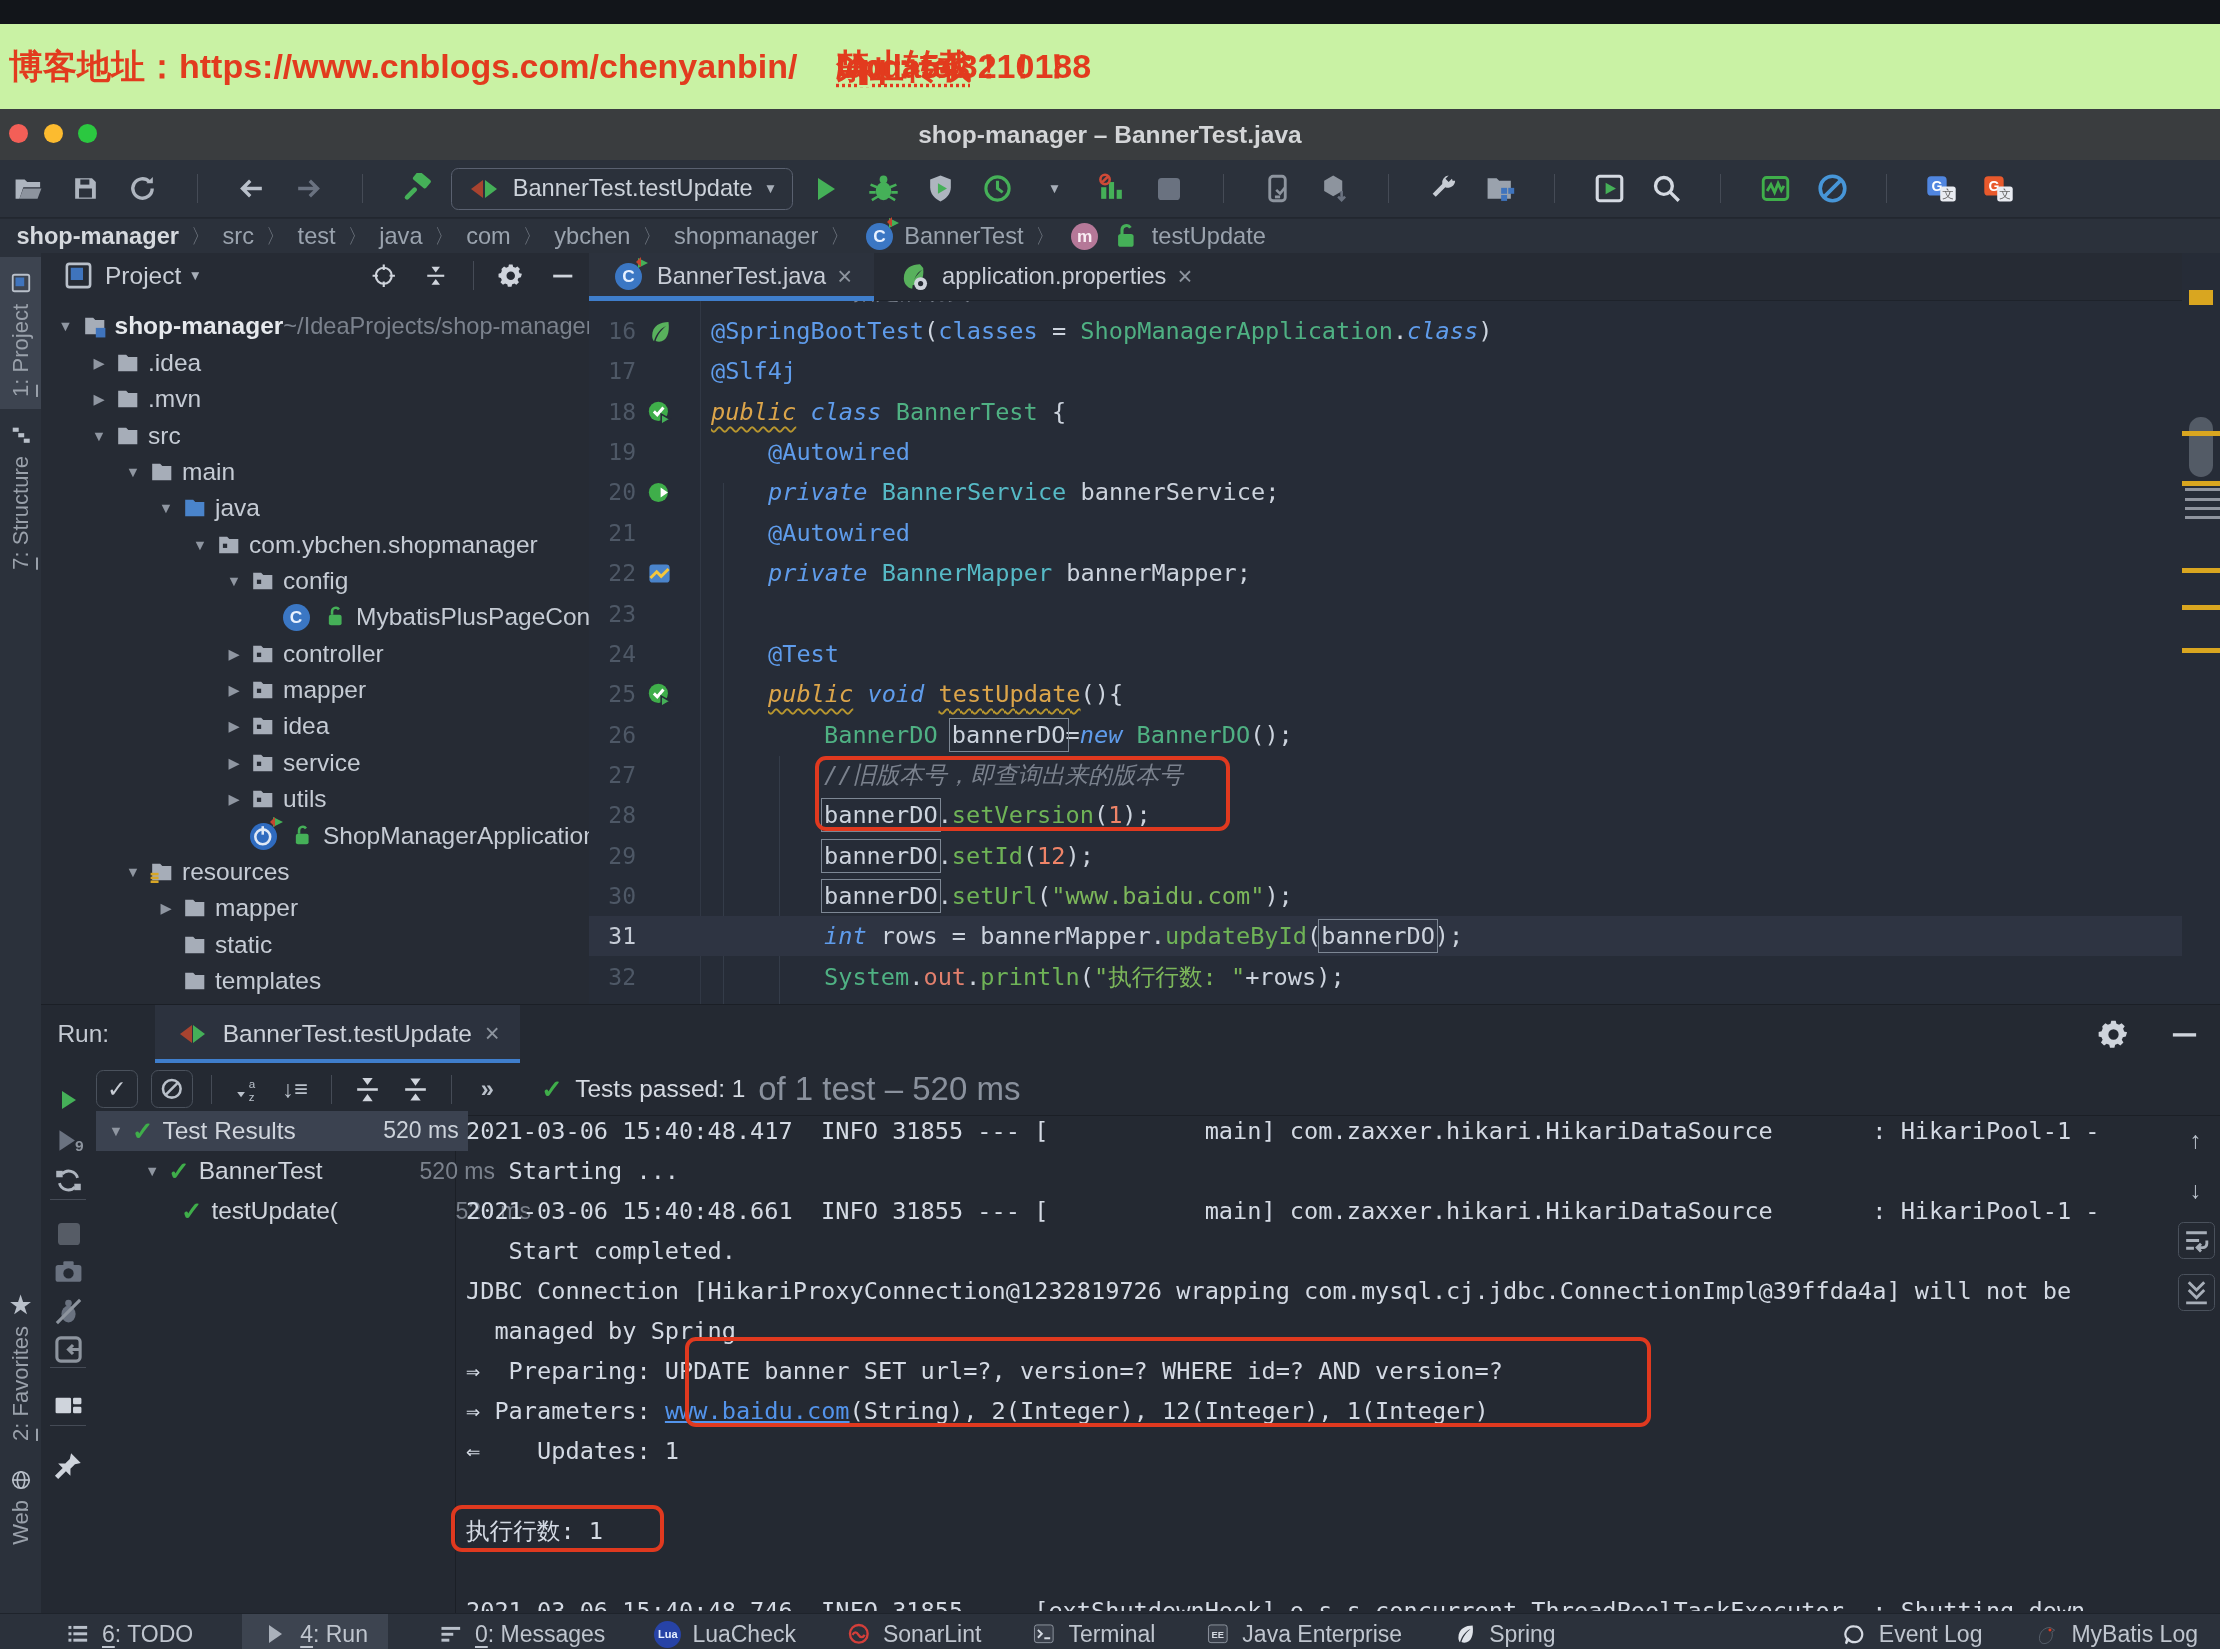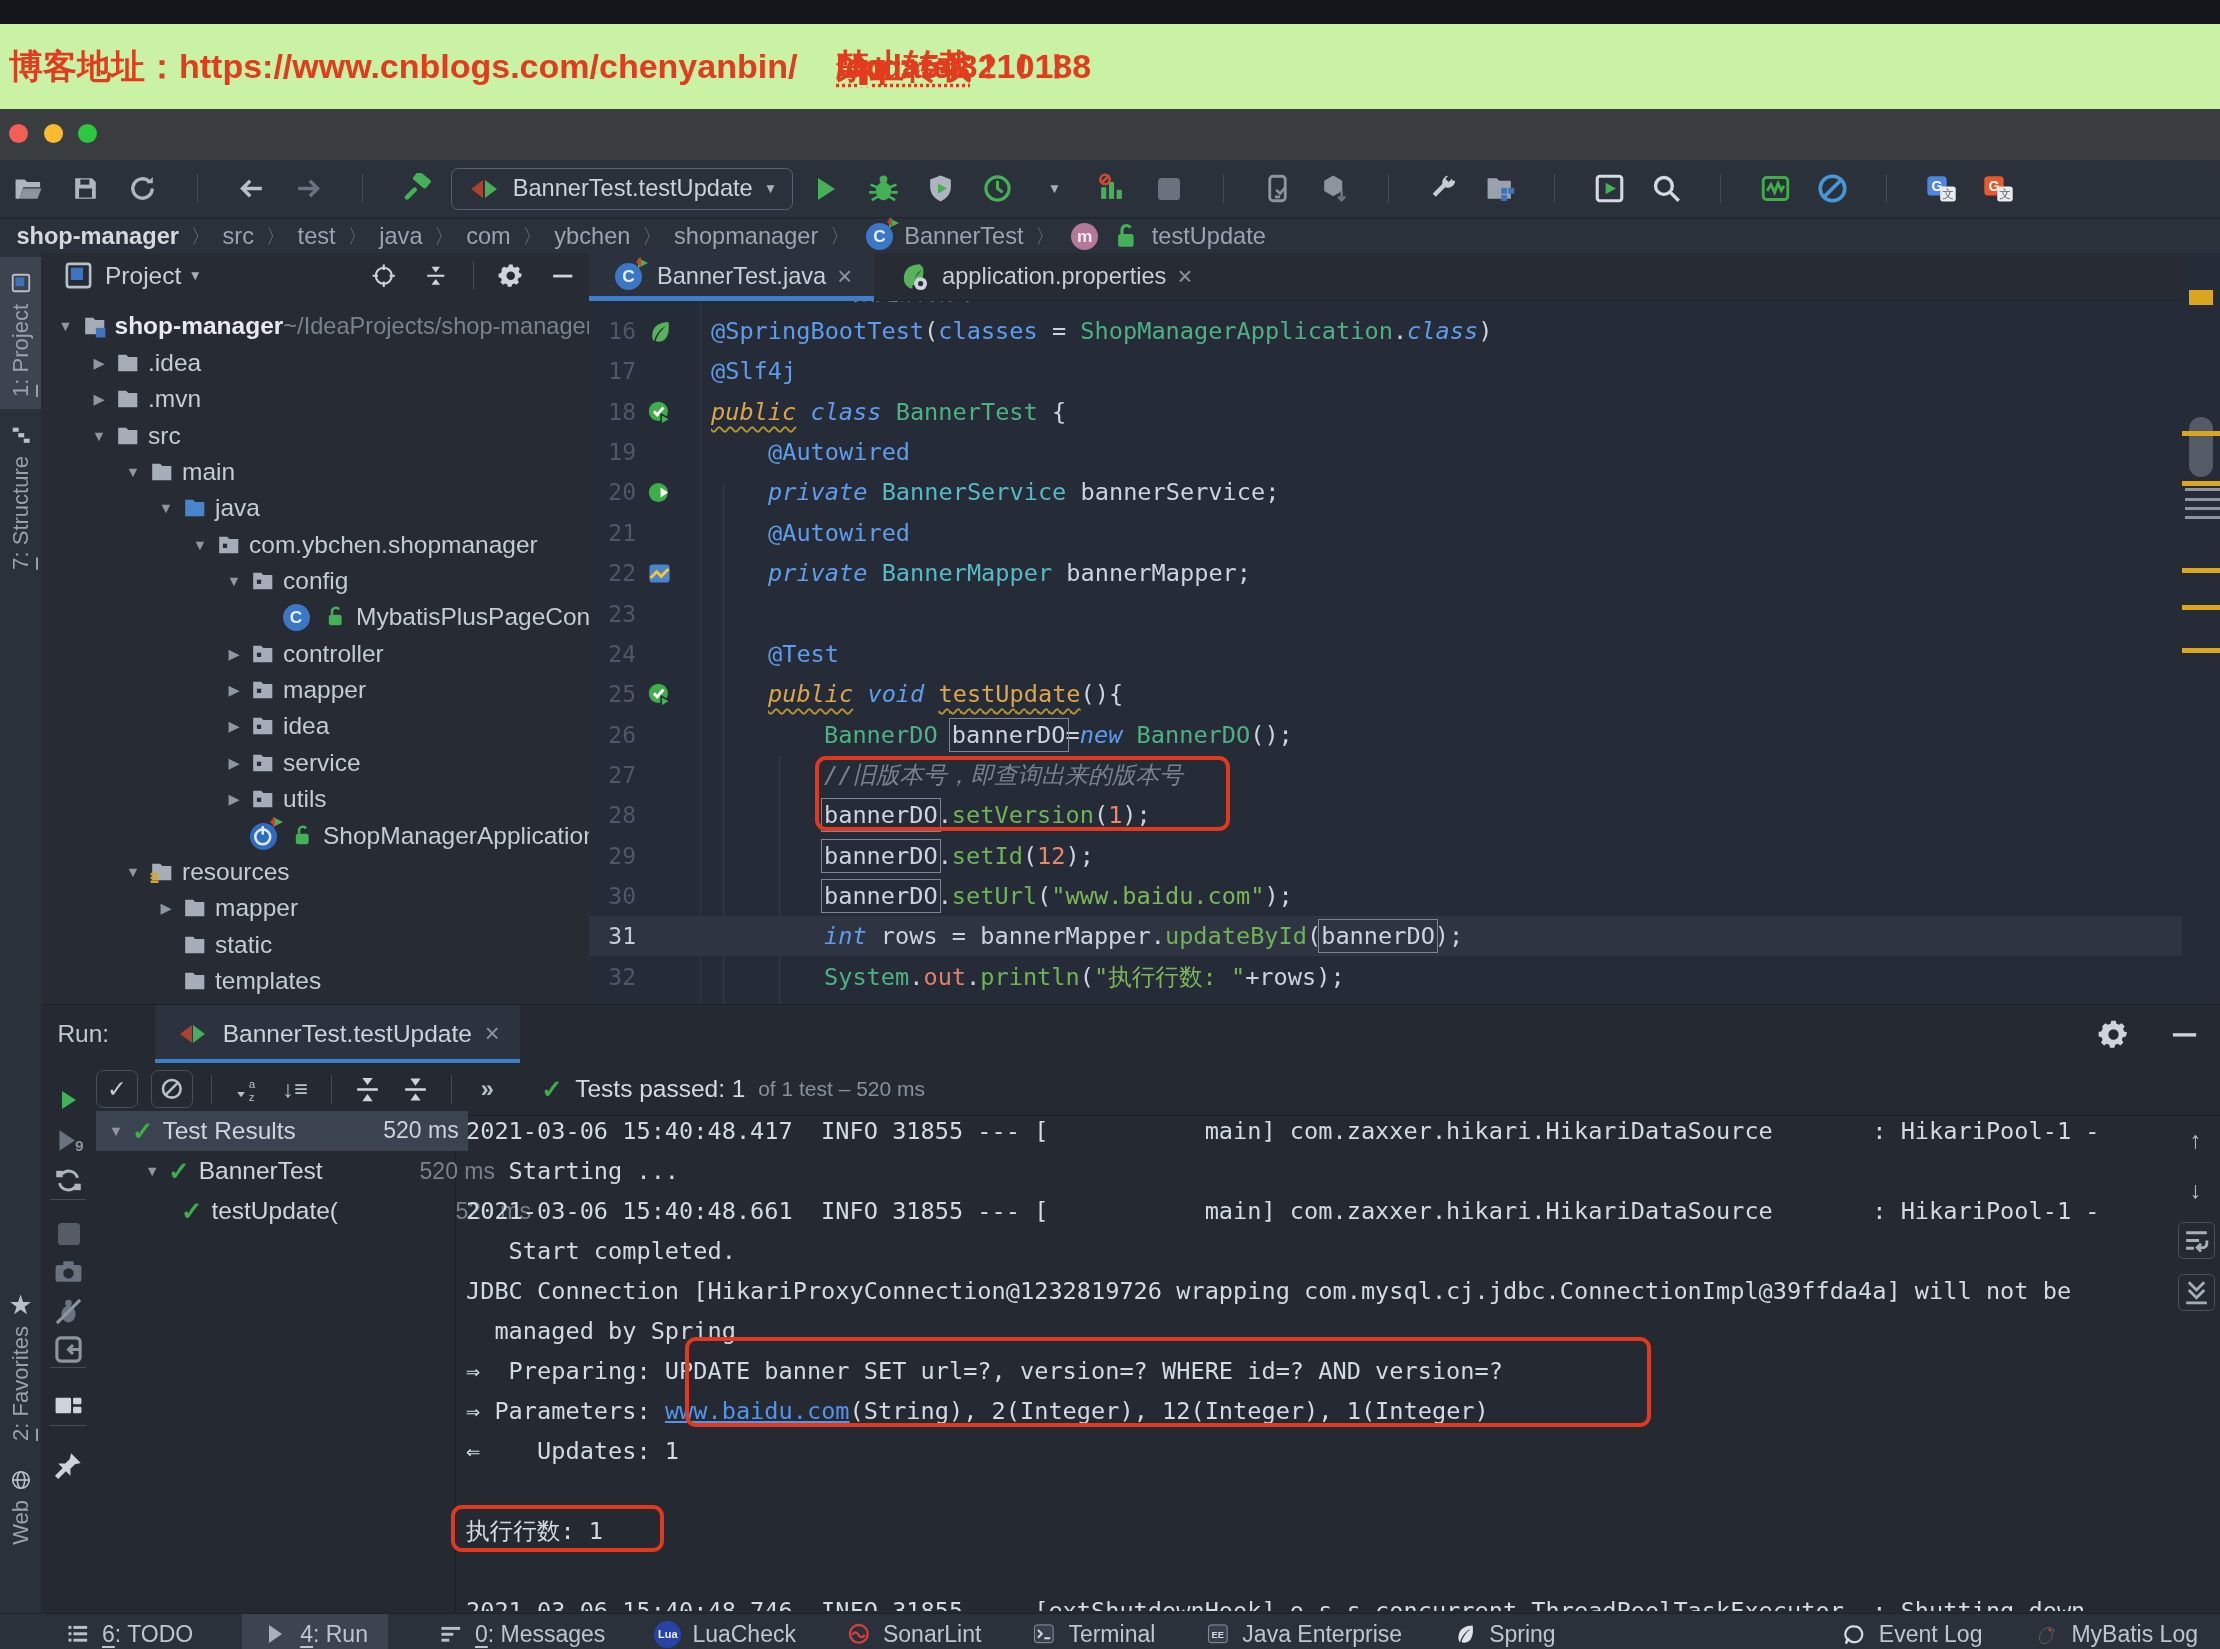--- a/index.html
+++ b/index.html
@@ -90,21 +90,21 @@
   .rp-label{position:absolute;left:16.4px;top:0;line-height:58px;color:#c3c9d2;font-size:24.5px;}
   .rp-tab{position:absolute;left:114px;top:0;height:58px;display:flex;align-items:center;gap:12.7px;background:#2c323e;padding:0 20px;}
   .rp-tab::after{content:"";position:absolute;left:0;right:0;bottom:0;height:4.5px;background:#3f7ecc;}
   .rp-tab-label{color:#cdd2da;font-size:24.5px;}
   .rp-hdr-right{position:absolute;right:18px;top:0;height:58px;display:flex;align-items:center;gap:36px;}
   .rp-toolbar{position:absolute;left:55px;top:58px;width:2125px;height:53px;display:flex;align-items:center;gap:12.7px;border-bottom:0.9px solid #1b1f26;box-sizing:border-box;}
   .tbtn{display:inline-flex;align-items:center;justify-content:center;width:40px;height:36px;border:1.8px solid #4a515c;border-radius:7.3px;color:#c7ccd4;font-size:23.6px;}
   .txtic{color:#b9c0ca;font-size:23.6px;font-weight:bold;}
   .gchk{color:#3fae4a;font-size:25.5px;font-weight:bold;}
   .rp-status-main{color:#d5dae2;font-size:24.5px;}
-  .rp-status-dim{color:#8a919d;font-size:21px;}
+  .rp-status-dim{color:#8a919d;font-size:33px;}
   .rp-strip{position:absolute;left:0;top:58px;width:55px;bottom:0;}
   .rp-strip .ic{position:absolute;left:10px;width:35px;height:35px;}
   .rp-strip .hsep{position:absolute;left:9px;width:36px;height:0.9px;background:#454b56;}
   .run-tree{position:absolute;left:55px;top:111px;width:359px;bottom:0;border-right:0.9px solid #1b1f26;}
   .rt-row{position:absolute;left:0;width:359px;height:40px;display:flex;align-items:center;font-size:24.5px;color:#d0d5dd;}
   .rt-row.sel{background:#3b4250;}
   .rt-time{position:absolute;right:9px;color:#7b828d;font-size:23px;}
   .rt-time.bright{color:#ccd2da;}
   .console{position:absolute;left:425px;top:111px;right:41px;bottom:2.7px;overflow:hidden;}
   .con-line{position:absolute;left:0;height:40px;line-height:40px;white-space:pre;
@@ -150,20 +150,21 @@
 
   <div class="banner">
     <span class="b-left">博客地址：https://www.cnblogs.com/chenyanbin/</span>
     <span class="b-right"><span>禁止转载！！！</span><span class="wechat">Updates</span><span>/qq：543210188</span></span>
   </div>
 
   <div class="titlebar"></div>
   <span class="tl red"></span>
   <span class="tl yellow"></span>
   <span class="tl green"></span>
+  <div class="win-title">shop-manager – BannerTest.java</div>
 
   <div class="toolbar">
     <div id="tb-left" class="tb-group">
         <span class="ic">
           <svg viewBox="0 0 24 24">
             <path d="M2 5h7l2 2h10v4H8l-3 9H2z" fill="#aeb5bf"></path>
             <path d="M8 12h14l-3 8H5z" fill="#8d949e"></path>
           </svg>
         </span>
         <span class="ic">

